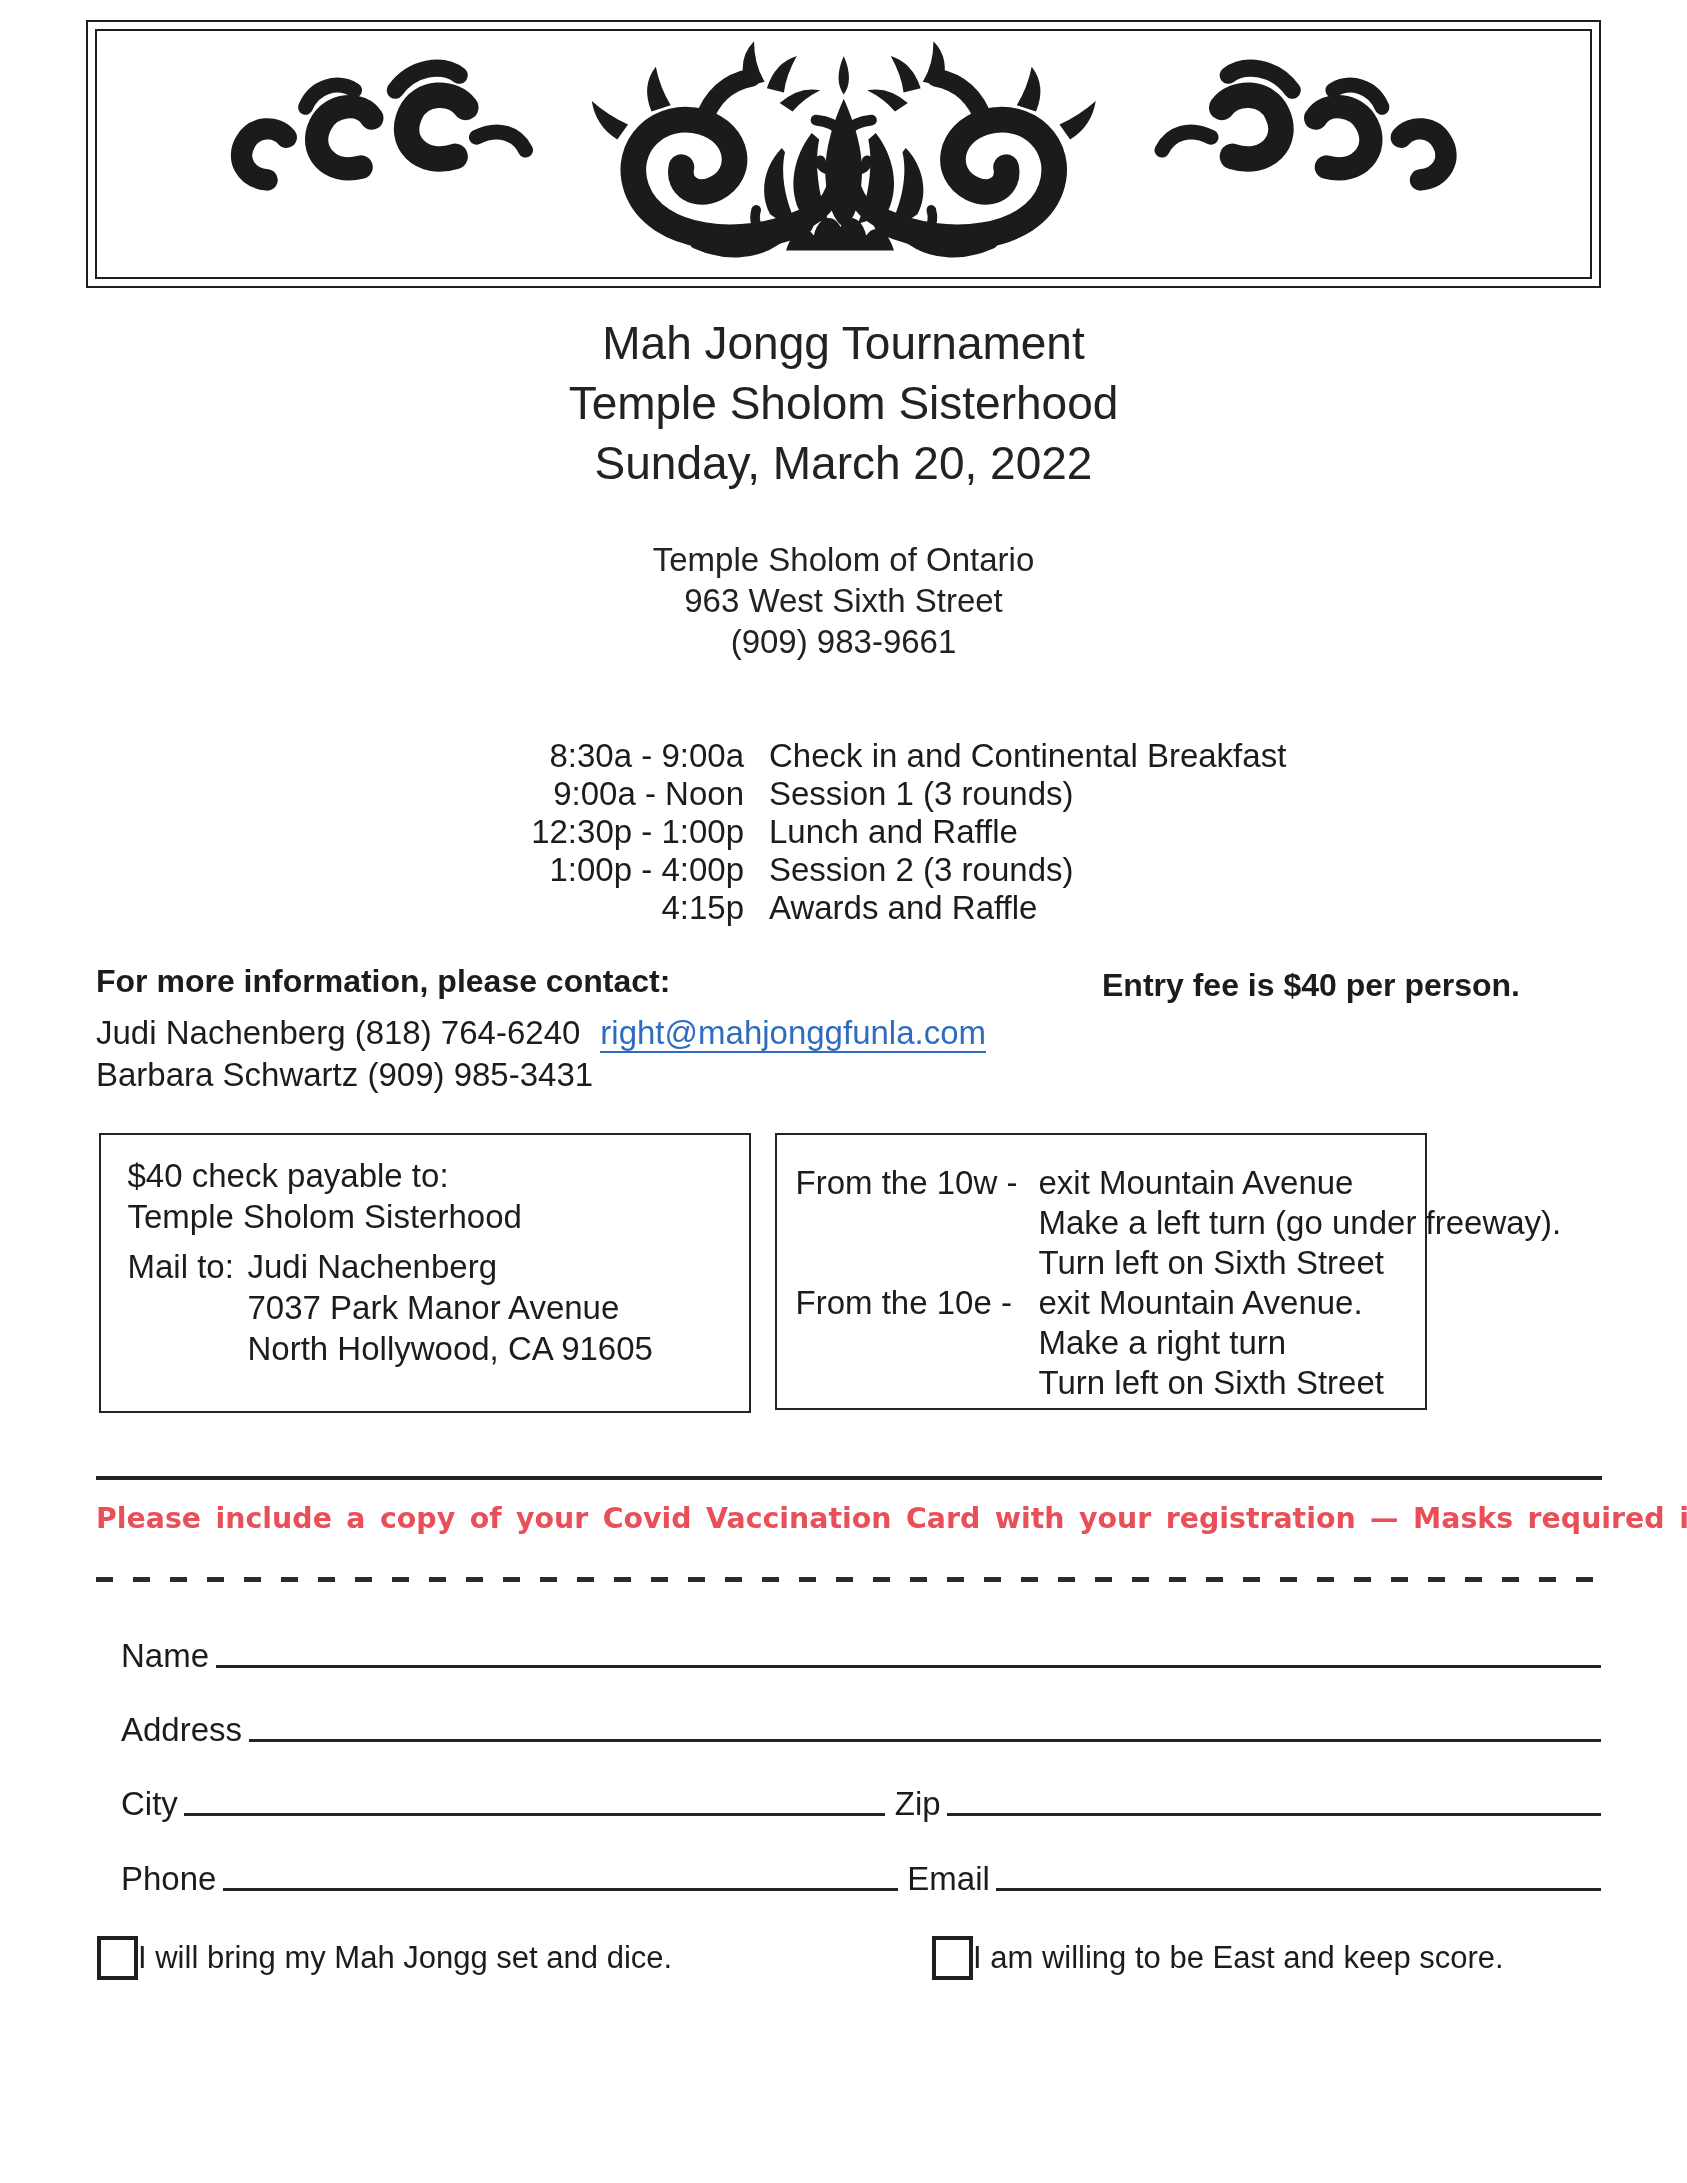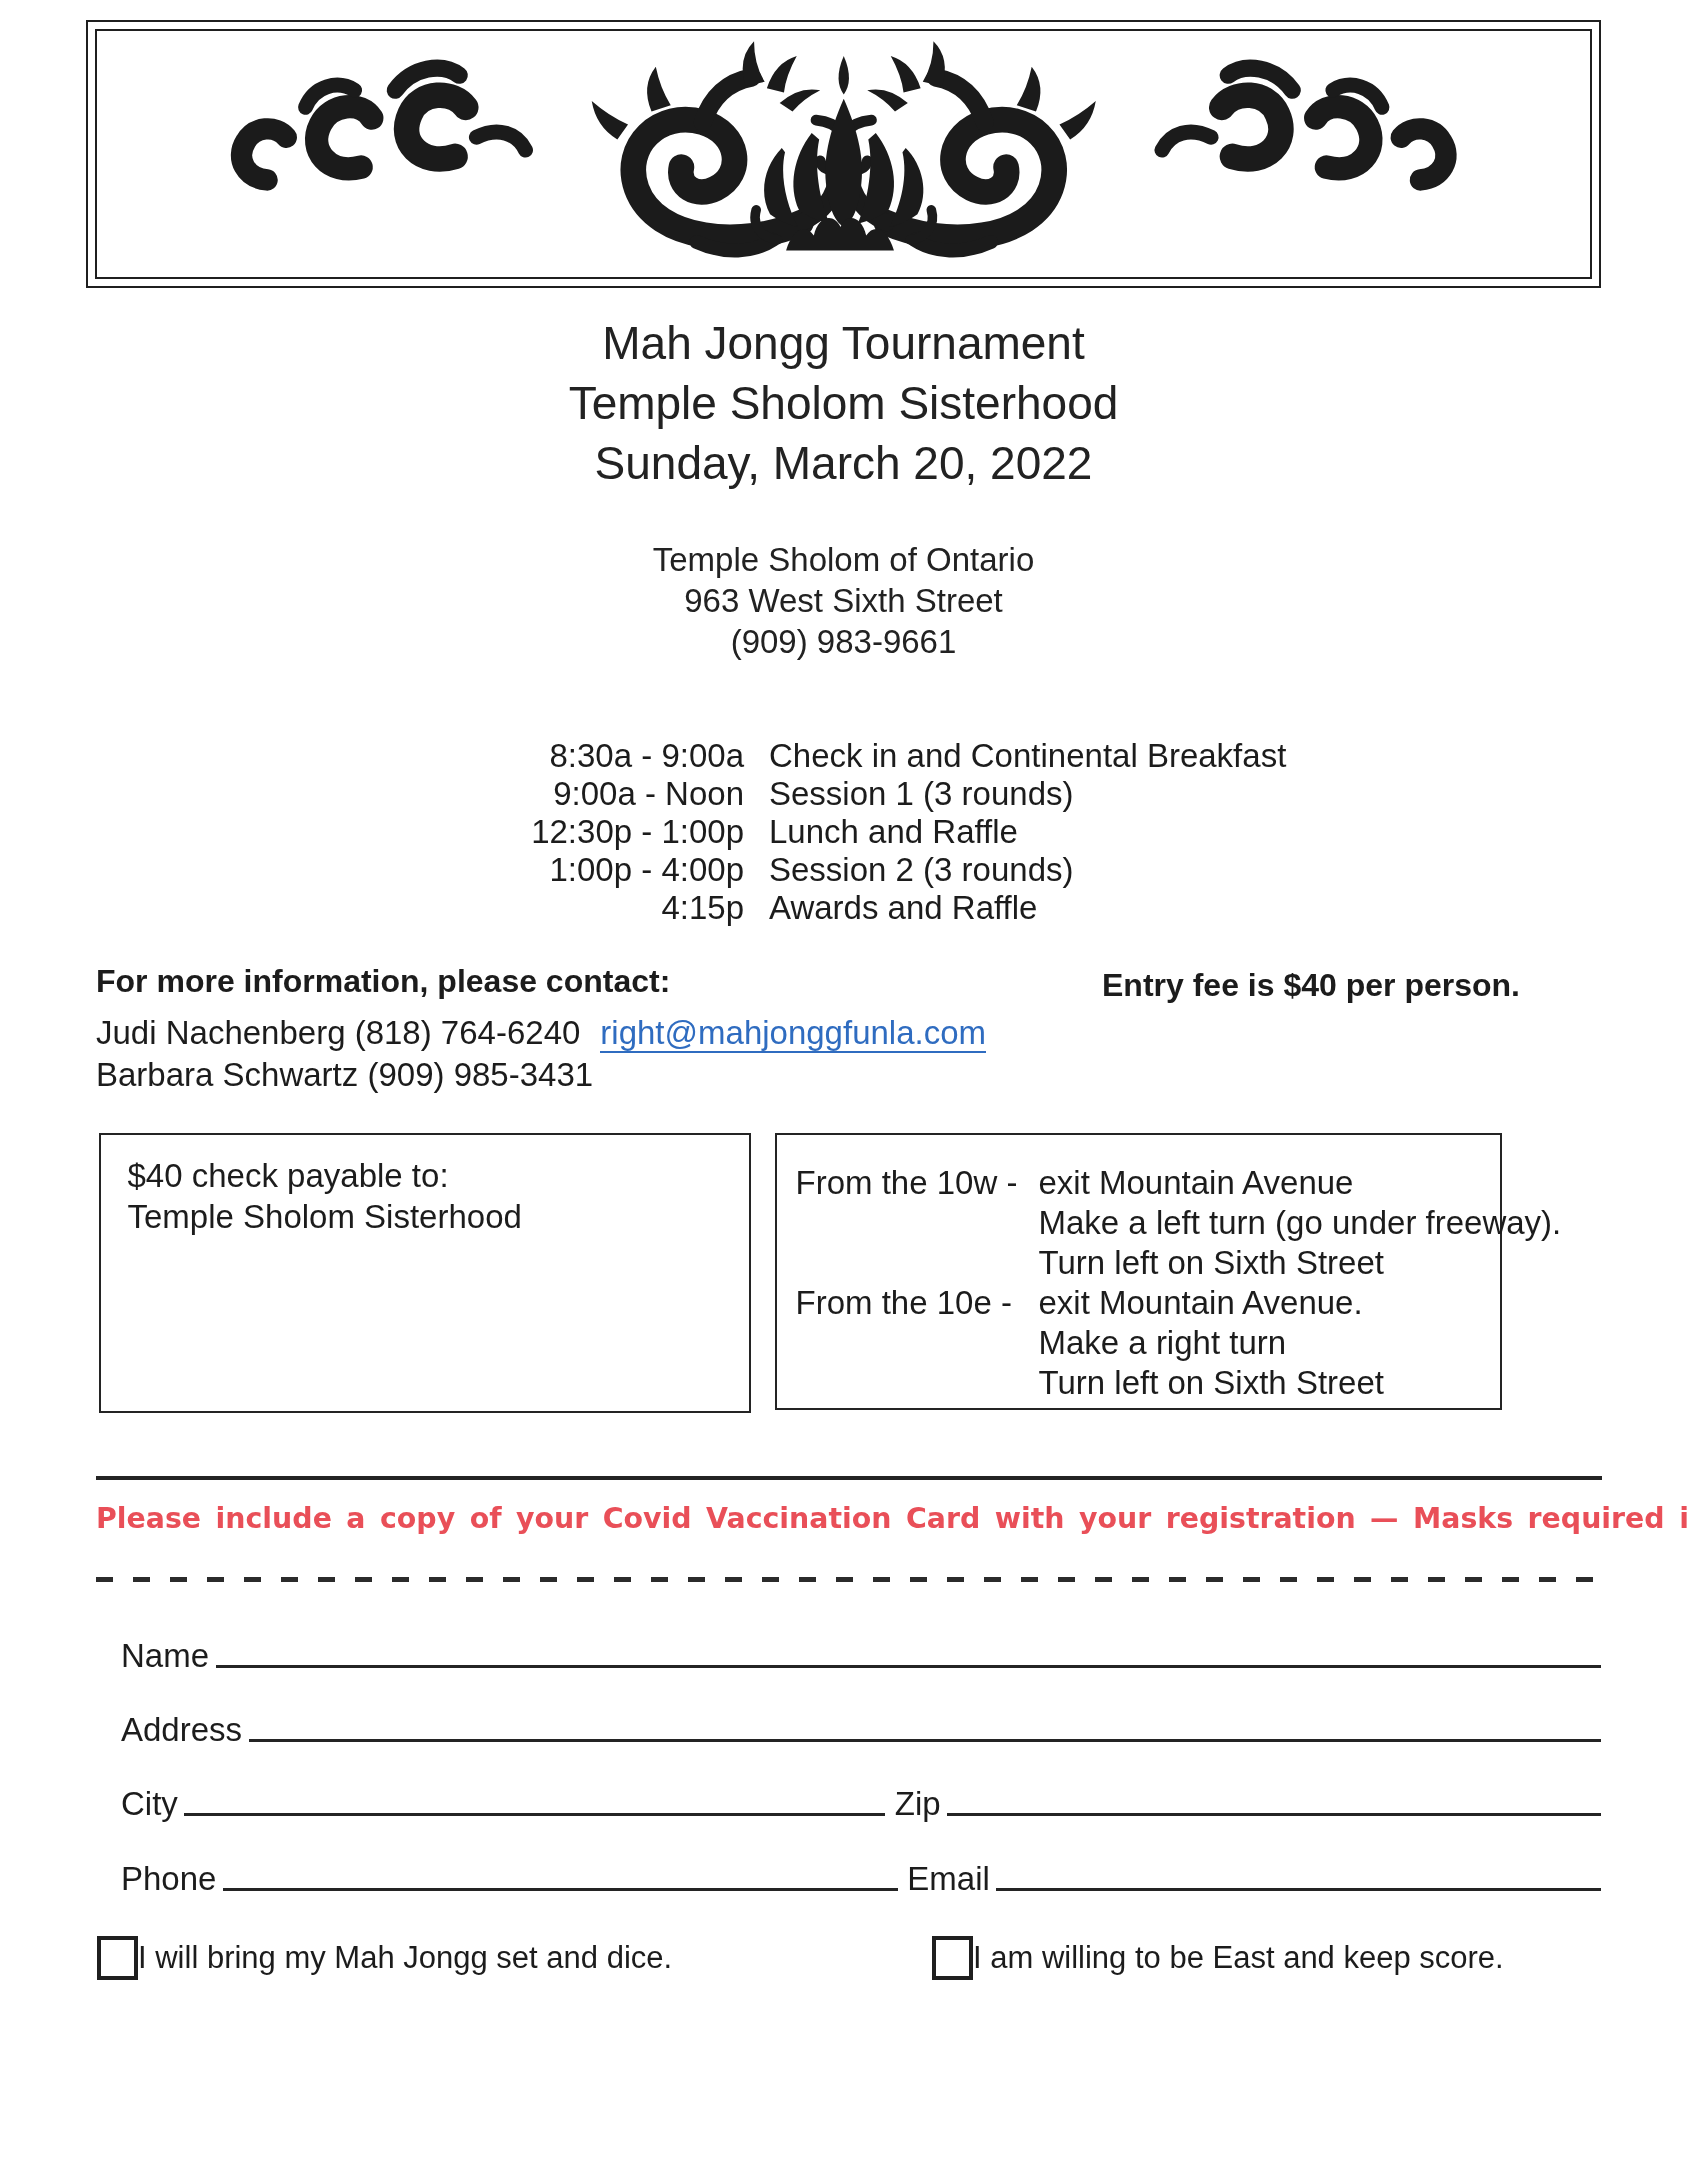--- a/index.html
+++ b/index.html
@@ -25,21 +25,21 @@
   .entry-fee{position:absolute;left:1102px;top:967px;font-size:32px;font-weight:bold;}
   .contact-line1{position:absolute;left:96px;top:1014px;font-size:33px;white-space:nowrap;}
   .contact-line2{position:absolute;left:96px;top:1056px;font-size:33px;white-space:nowrap;}
   .email-link{color:#2f6cc0;border-bottom:2.6px solid #2f6cc0;margin-left:20px;cursor:pointer;}
 
   
   .pay-box{position:absolute;left:99px;top:1133px;width:652px;height:280px;border:2.6px solid #242424;box-sizing:border-box;padding:20px 13.2px 0 26.5px;font-size:33px;line-height:41px;}
   .pay-gap{height:9.3px;}
   .mail-row{display:flex;}
   .mail-label{flex:0 0 120px;}
-  .dir-box{position:absolute;left:775px;top:1133px;width:727px;height:277px;border:2.6px solid #242424;box-sizing:border-box;padding:28px 6.6px 0 18.5px;font-size:33px;line-height:40px;}
+  .dir-box{position:absolute;left:775px;top:1133px;width:652px;height:277px;border:2.6px solid #242424;box-sizing:border-box;padding:28px 6.6px 0 18.5px;font-size:33px;line-height:40px;}
   .dir-row{display:grid;grid-template-columns:243px auto;}
   .dir-label{white-space:nowrap;}
   .dir-steps div{white-space:nowrap;}
 
   
   .rule-solid{position:absolute;left:96px;top:1476px;width:1506px;height:4px;background:#242424;}
   .covid-notice{position:absolute;left:96px;top:1502px;width:1506px;font-family:"DejaVu Sans",sans-serif;font-weight:600;font-size:28.4px;color:#e94f58;white-space:nowrap;word-spacing:4.6px;}
   .rule-dashed{position:absolute;left:96px;top:1577px;width:1506px;height:4.6px;
       background:repeating-linear-gradient(90deg,#2b2b2b 0 17px,transparent 17px 37px);}
 
@@ -137,20 +137,28 @@
     <span>Judi Nachenberg (818) 764-6240</span><span class="email-link">right@mahjonggfunla.com</span>
   </div>
   <div class="contact-line2">
     <span>Barbara Schwartz (909) 985-3431</span>
   </div>
 
   <div class="pay-box">
     <div>$40 check payable to:</div>
     <div>Temple Sholom Sisterhood</div>
     <div class="pay-gap"></div>
+    <div class="mail-row">
+      <div class="mail-label">Mail to:</div>
+      <div>
+        <div>Judi Nachenberg</div>
+        <div>7037 Park Manor Avenue</div>
+        <div>North Hollywood, CA 91605</div>
+      </div>
+    </div>
   </div>
 
   <div class="dir-box">
     <div class="dir-row">
       <div class="dir-label">From the 10w -</div>
       <div class="dir-steps">
         <div>exit Mountain Avenue</div>
         <div>Make a left turn (go under freeway).</div>
         <div>Turn left on Sixth Street</div>
       </div>

